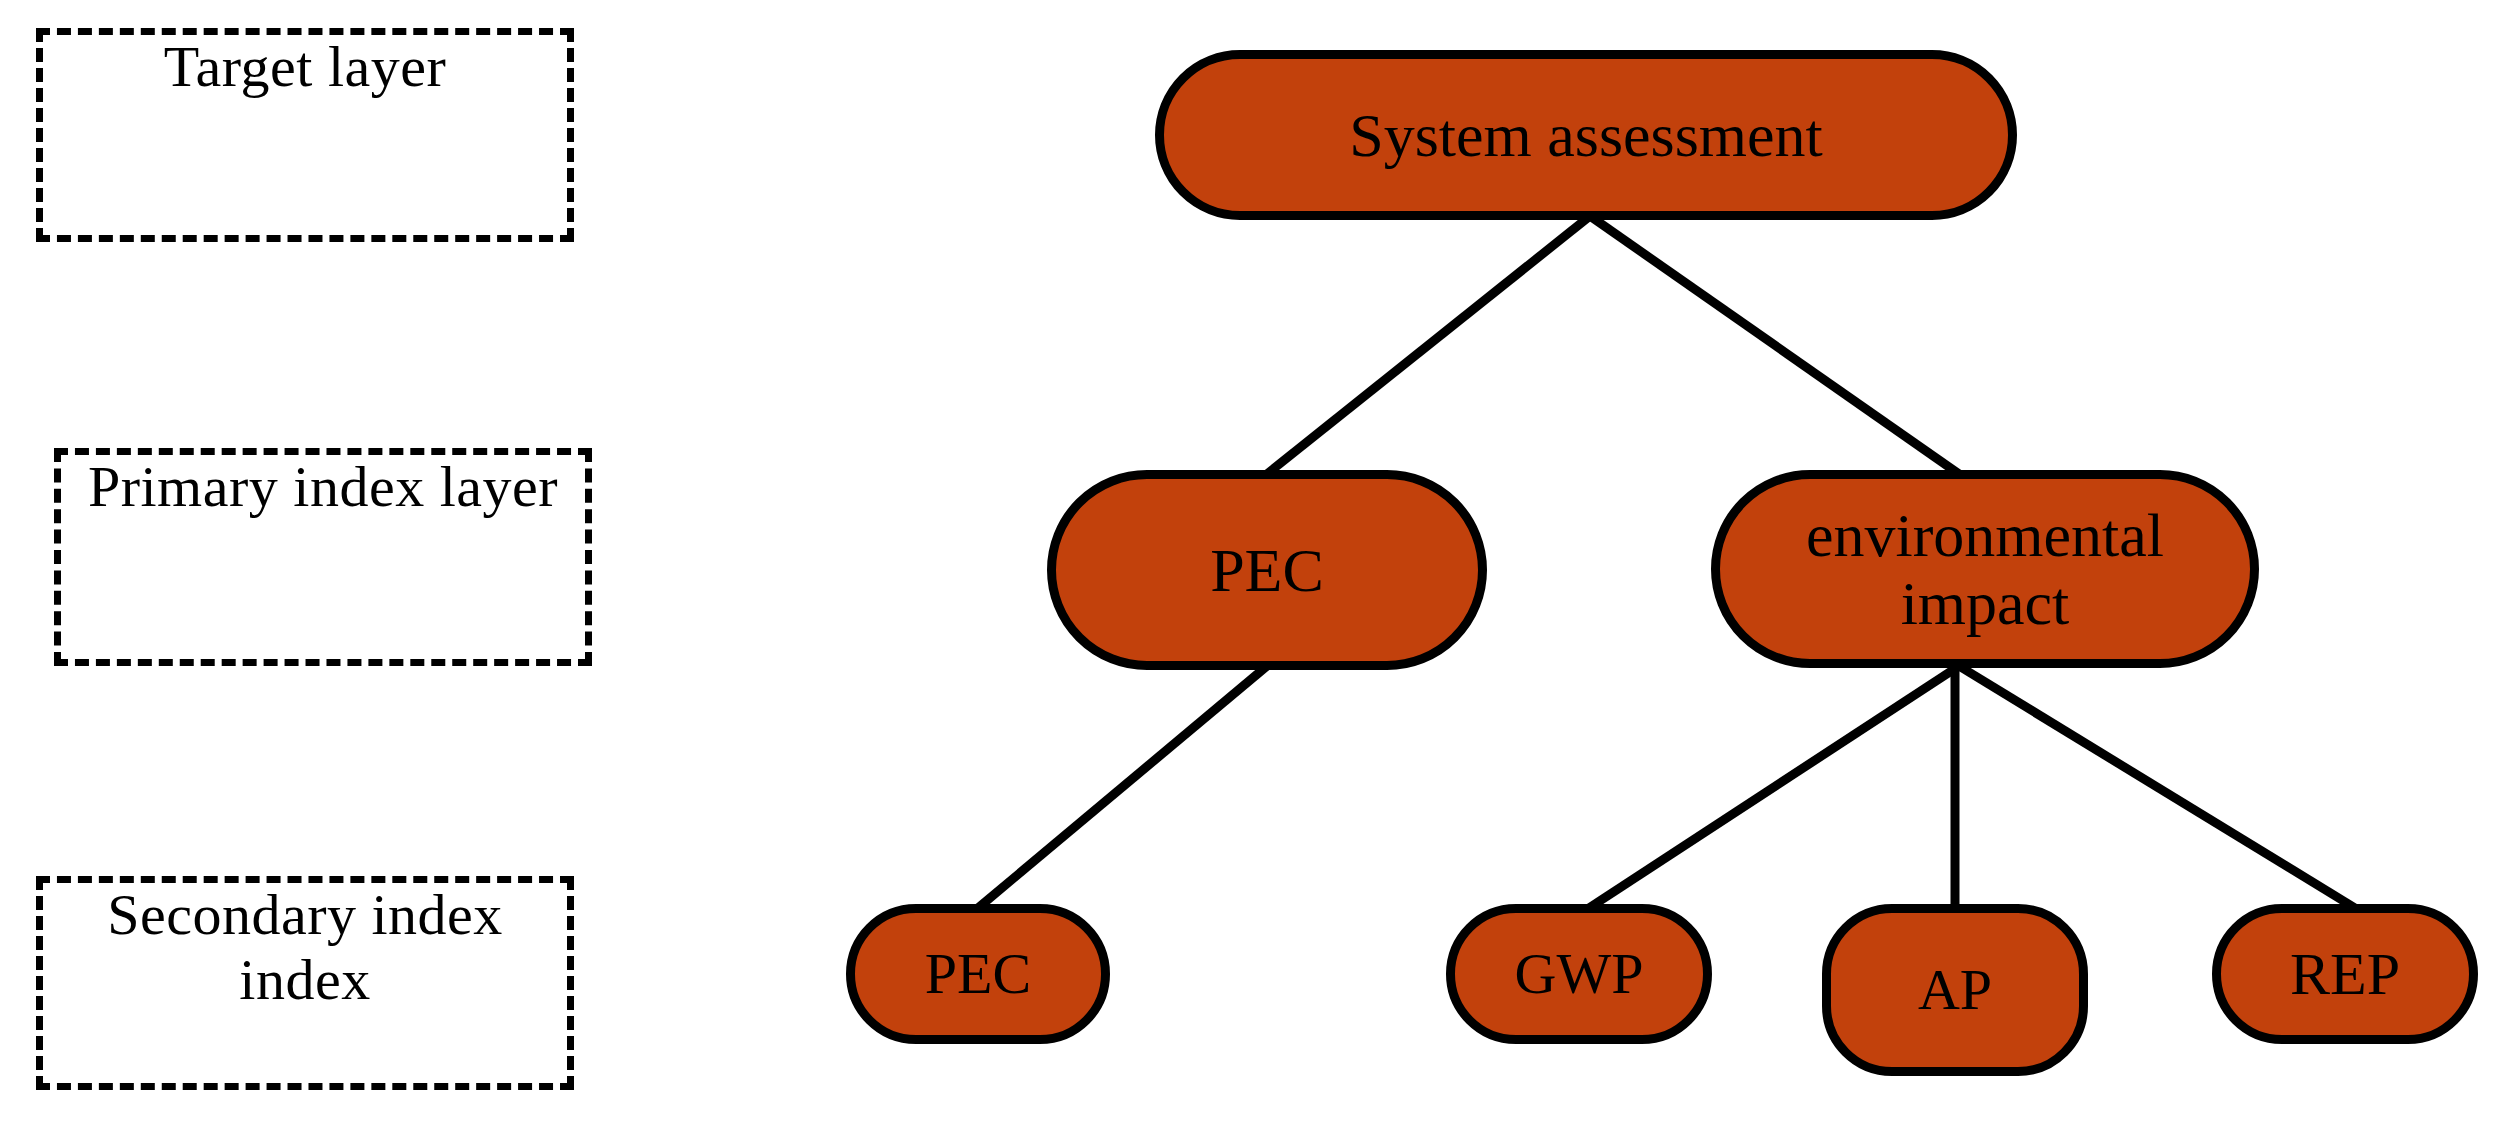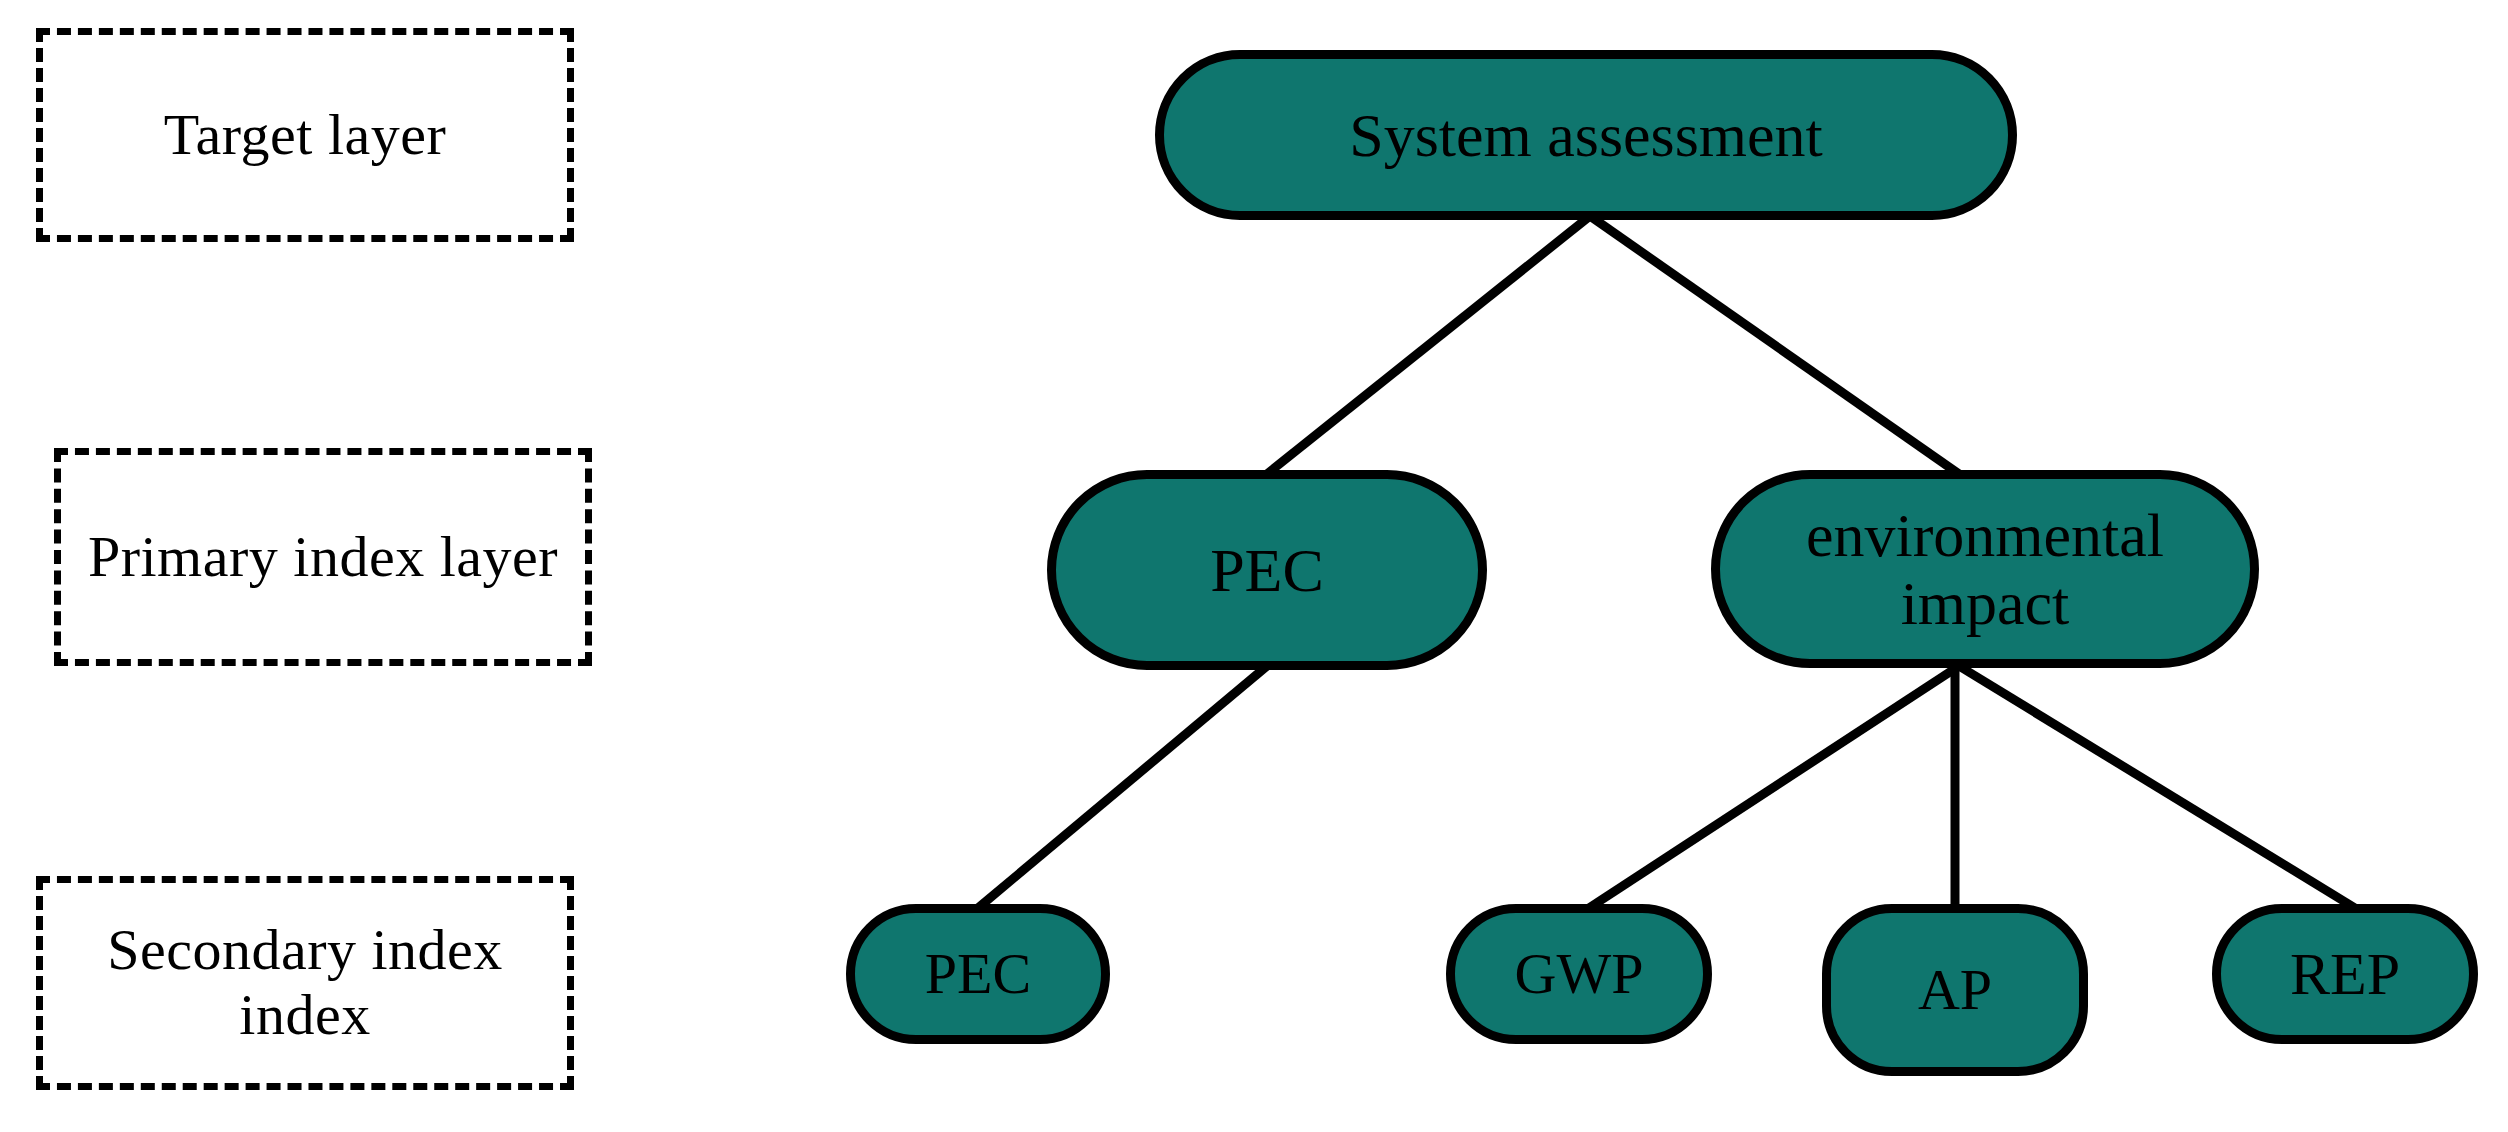--- a/index.html
+++ b/index.html
@@ -23,37 +23,37 @@
     width: 2508px;
     height: 1132px;
   }
 
   
   .legend-box {
     position: absolute;
     border: 7px dashed #000000;
     box-sizing: border-box;
     display: flex;
-    align-items: center;
+    align-items: flex-start;
     justify-content: center;
     text-align: center;
     line-height: 1.12;
     font-size: 58px;
     letter-spacing: 0.5px;
     padding: 0 10px;
   }
   #legend-target      { left: 36px;  top: 28px;   width: 538px; height: 214px; }
   #legend-primary     { left: 54px;  top: 448px;  width: 538px; height: 218px; }
   #legend-secondary   { left: 36px;  top: 876px;  width: 538px; height: 214px; }
 
   
   .node {
     position: absolute;
     border: 9px solid #000000;
-    background: #0f766e;
+    background: #c2410c;
     box-sizing: border-box;
     display: flex;
     align-items: center;
     justify-content: center;
     text-align: center;
     line-height: 1.1;
     z-index: 3;
   }
   .node .node-label { display: block; white-space: pre-line; }
 

